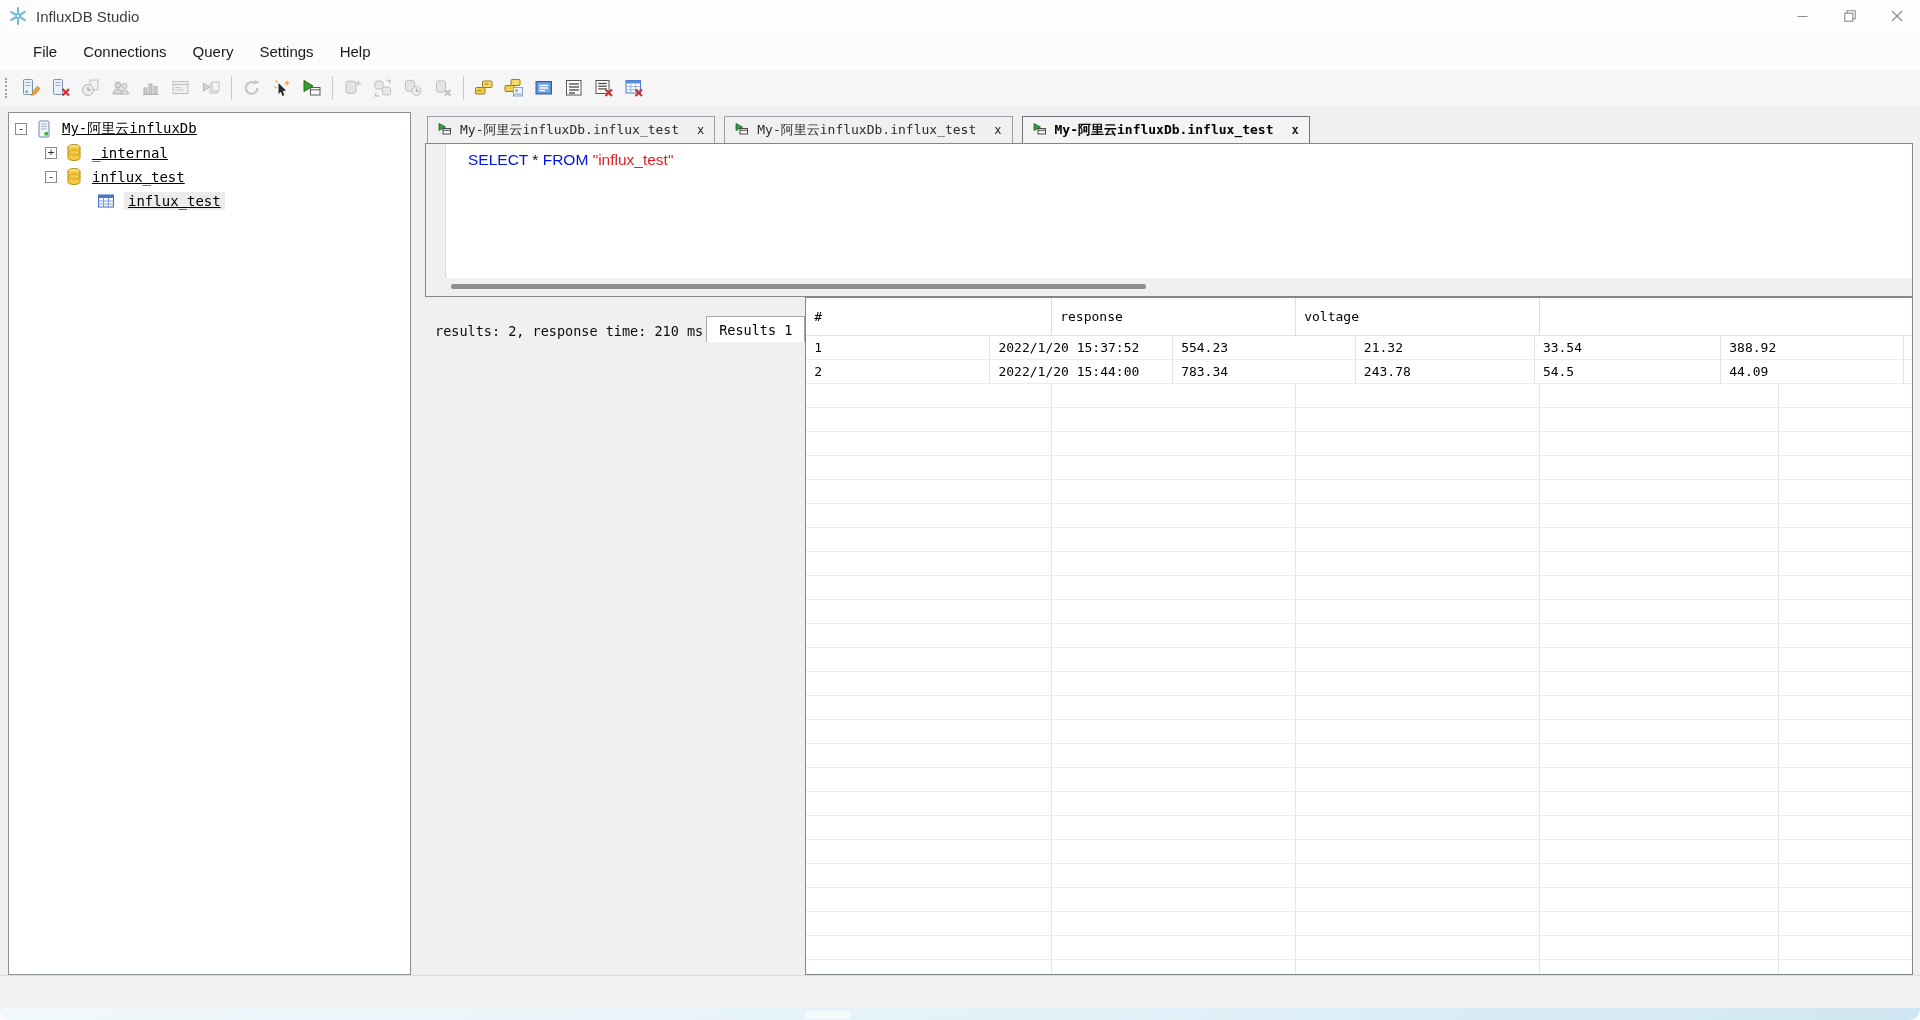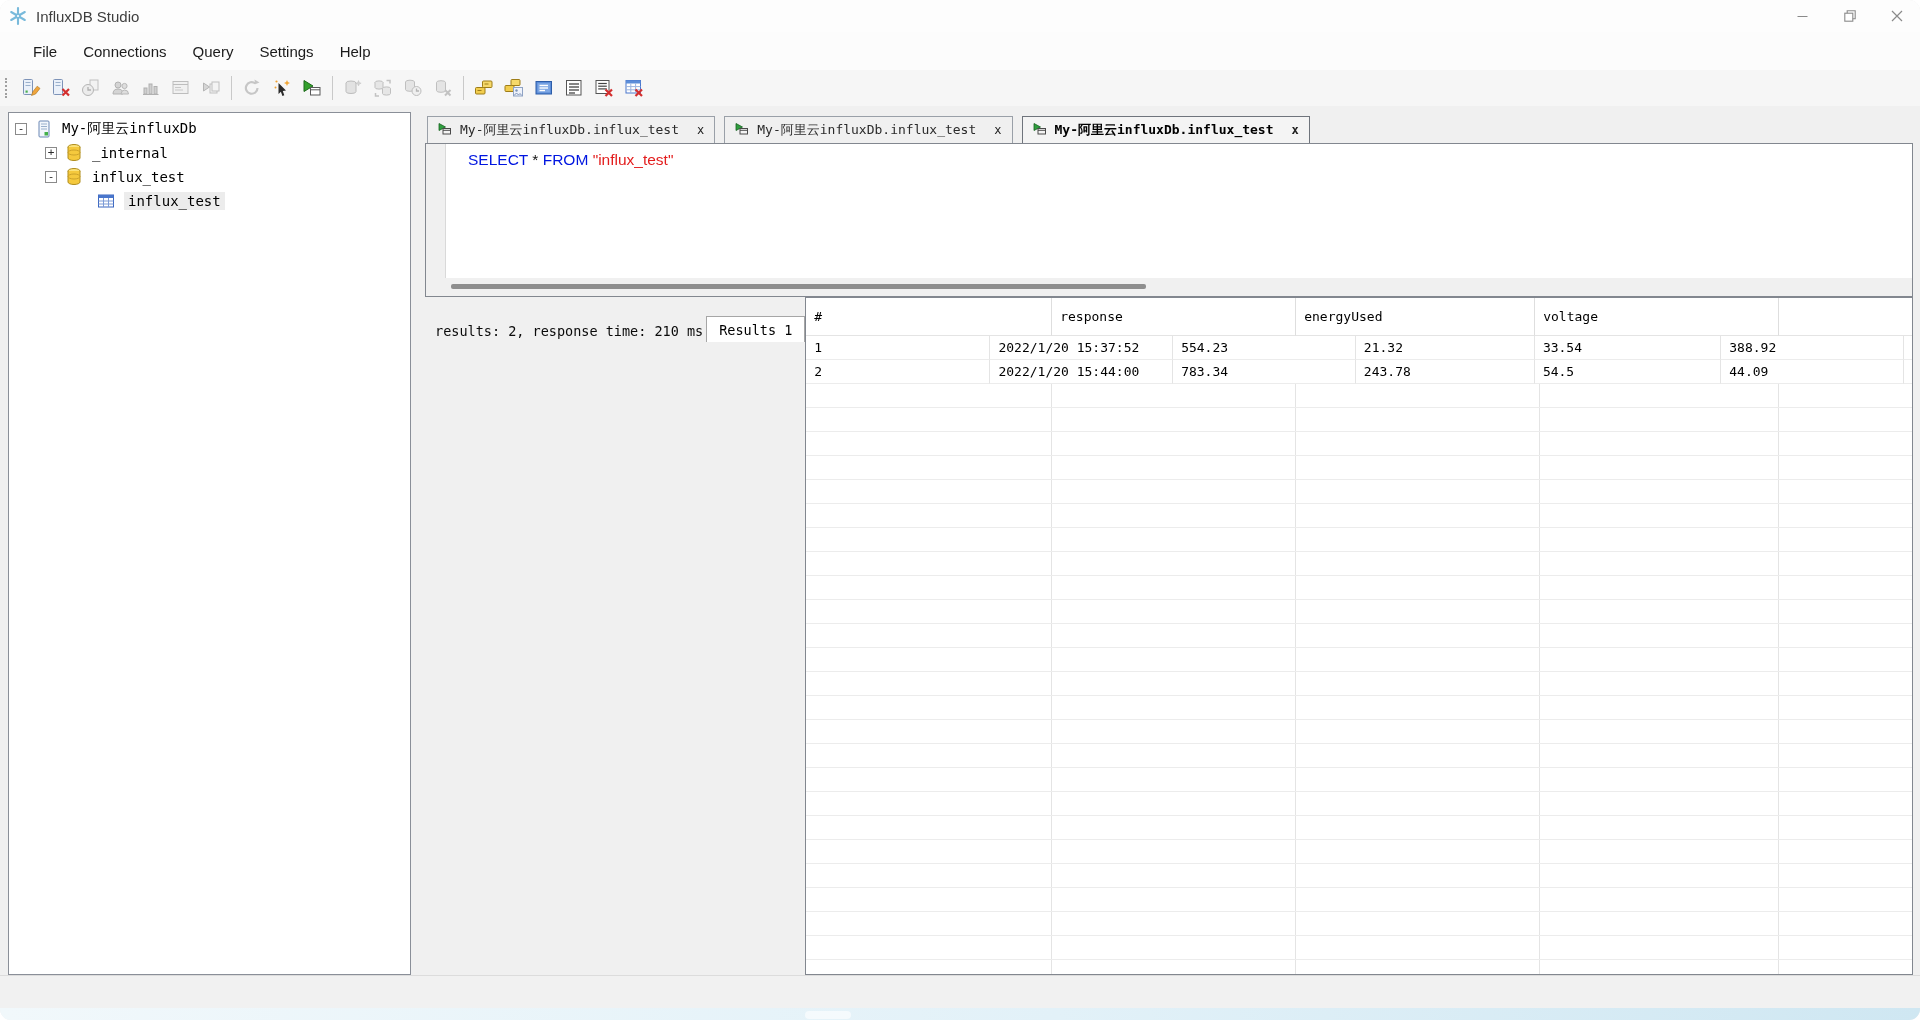--- a/index.html
+++ b/index.html
@@ -25,21 +25,21 @@
   .tb-sep { width:1px; height:24px; background:#c9c9c9; margin:0 5px; }
   
   .main { position:absolute; top:106px; left:0; right:0; bottom:45px; background:#f0f0f0; }
   .tree-panel { position:absolute; left:8px; top:6px; width:403px; bottom:0; background:#fff; border:1px solid #8a8f98; padding-top:4px; }
   .tree-row { height:24px; display:flex; align-items:center; font-family:var(--mono); font-size:14px; color:#000; }
   .tree-row.lvl0 { padding-left:6px; }
   .tree-row.lvl1 { padding-left:36px; }
   .tree-row.lvl2 { padding-left:88px; }
   .expander { width:12px; height:12px; border:1px solid #8a8a8a; background:#fff; font-size:11px; line-height:9px; text-align:center; color:#2b2b2b; margin-right:8px; flex:none; font-family:var(--mono); }
   .tree-ico { margin-right:9px; display:flex; flex:none; }
-  .tree-label { white-space:nowrap; }
+  .tree-label { white-space:nowrap;text-decoration:underline; }
   .tree-label.selected { background:#ececec; padding:1px 4px; }
   
   .right-panel { position:absolute; left:425px; right:7px; top:8px; bottom:0; display:flex; flex-direction:column; }
   .tabbar { height:29px; display:flex; align-items:flex-end; padding-left:2px; gap:9px; }
   .tab { height:27px; display:flex; align-items:center; gap:8px; padding:0 10px; background:#f0f0f0; border:1px solid #9aa0a8; border-bottom:none; font-family:var(--mono); font-size:13px; color:#2b2b2b; white-space:nowrap; }
   .tab.active { background:#f4f4f4; border-color:#6f747c; font-weight:bold; color:#000; }
   .tab-x { margin-left:10px; font-size:12px; color:#222; }
   .editor-box { height:154px; background:#fff; border:1px solid #82878f; display:flex; flex-direction:column; flex:none; }
   .code-area { flex:1; display:flex; }
   .gutter { width:20px; background:#f0f0f0; border-right:1px solid #d9d9d9; flex:none; }
@@ -390,21 +390,20 @@
       </div>
 
       <div class="results-area">
         <div class="results-summary">results: 2, response time: 210 ms</div>
         <div class="results-tab">Results 1</div>
 
         <div class="table-box">
           <div class="thead">
             <div class="th c0">#</div>
             <div class="th c2">response</div>
-            <div class="th c3">energyUsed</div>
             <div class="th c5">voltage</div>
             <div class="th c6"></div>
           </div>
           <div class="tr">
             <div class="td c0">1</div>
             <div class="td c1">2022/1/20 15:37:52</div>
             <div class="td c2">554.23</div>
             <div class="td c3">21.32</div>
             <div class="td c4">33.54</div>
             <div class="td c5">388.92</div>

